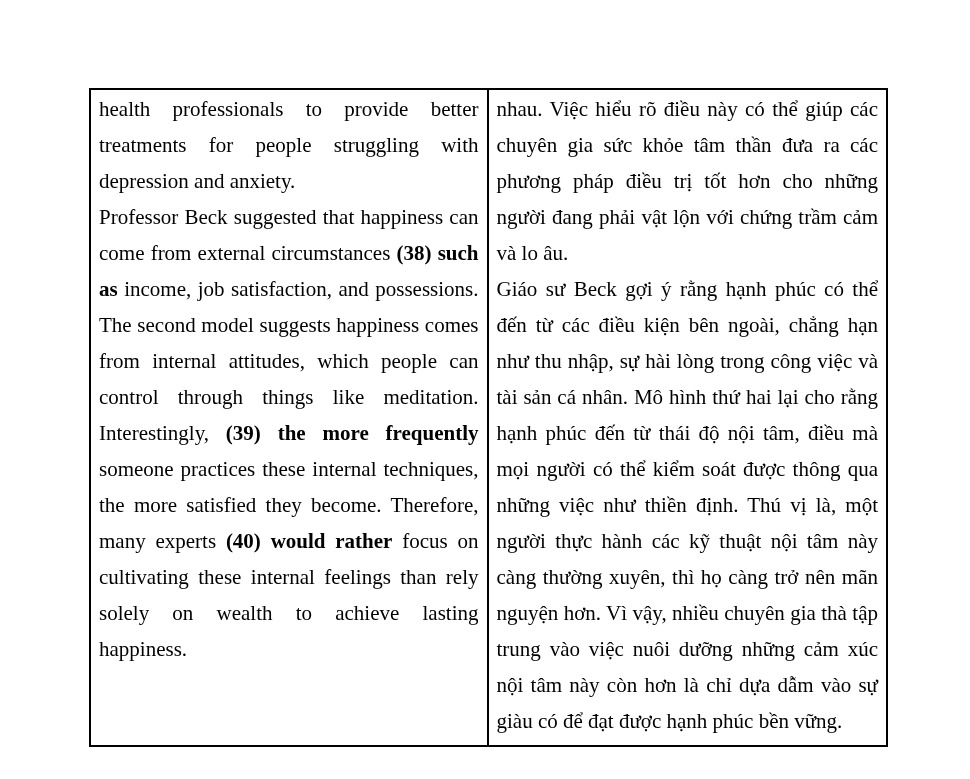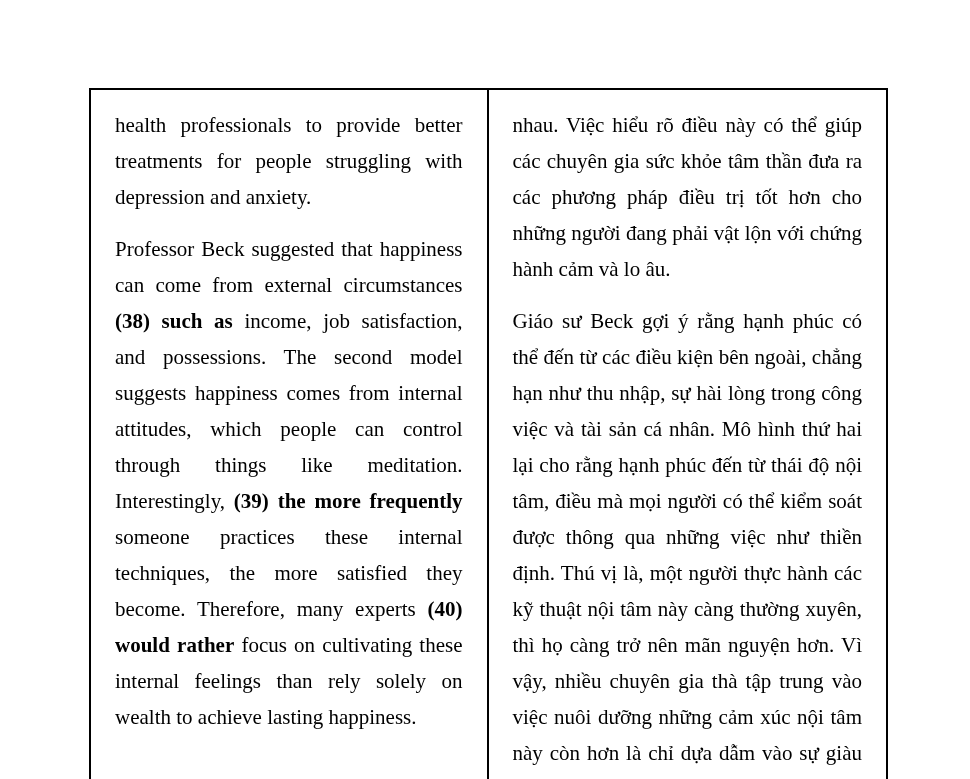--- a/index.html
+++ b/index.html
@@ -37,36 +37,36 @@
     box-sizing: border-box;
     width: 50%;
     padding: 1px 8px 6px 8px;
     font-size: 21px;
     line-height: 36px;
   }
   .table-cell.first {
     border-right: 2px solid #000000;
   }
   .table-cell p {
-    margin: 16px;
+    margin: 0;
     padding: 0;
     text-align: justify;
     text-justify: inter-word;
   }
   .table-cell p span.seg-bold {
     font-weight: bold;
   }
 </style>
 </head>
 <body>
 
 <div class="doc-page">
   <div class="translation-table">
     <div class="table-cell first">
         <p><span class="seg">health professionals to provide better treatments for people struggling with depression and anxiety.</span></p>
         <p><span class="seg">Professor Beck suggested that happiness can come from external circumstances </span><span class="seg-bold">(38) such as</span><span class="seg"> income, job satisfaction, and possessions. The second model suggests happiness comes from internal attitudes, which people can control through things like meditation. Interestingly, </span><span class="seg-bold">(39) the more frequently</span><span class="seg"> someone practices these internal techniques, the more satisfied they become. Therefore, many experts </span><span class="seg-bold">(40) would rather</span><span class="seg"> focus on cultivating these internal feelings than rely solely on wealth to achieve lasting happiness.</span></p>
       </div>
     <div class="table-cell">
-        <p><span class="seg">nhau. Việc hiểu rõ điều này có thể giúp các chuyên gia sức khỏe tâm thần đưa ra các phương pháp điều trị tốt hơn cho những người đang phải vật lộn với chứng hành cảm và lo âu.</span></p>
+        <p><span class="seg">nhau. Việc hiểu rõ điều này có thể giúp các chuyên gia sức khỏe tâm thần đưa ra các phương pháp điều trị tốt hơn cho những người đang phải vật lộn với chứng trầm cảm và lo âu.</span></p>
         <p><span class="seg">Giáo sư Beck gợi ý rằng hạnh phúc có thể đến từ các điều kiện bên ngoài, chẳng hạn như thu nhập, sự hài lòng trong công việc và tài sản cá nhân. Mô hình thứ hai lại cho rằng hạnh phúc đến từ thái độ nội tâm, điều mà mọi người có thể kiểm soát được thông qua những việc như thiền định. Thú vị là, một người thực hành các kỹ thuật nội tâm này càng thường xuyên, thì họ càng trở nên mãn nguyện hơn. Vì vậy, nhiều chuyên gia thà tập trung vào việc nuôi dưỡng những cảm xúc nội tâm này còn hơn là chỉ dựa dẫm vào sự giàu có để đạt được hạnh phúc bền vững.</span></p>
       </div>
   </div>
 </div>
 
 </body></html>

